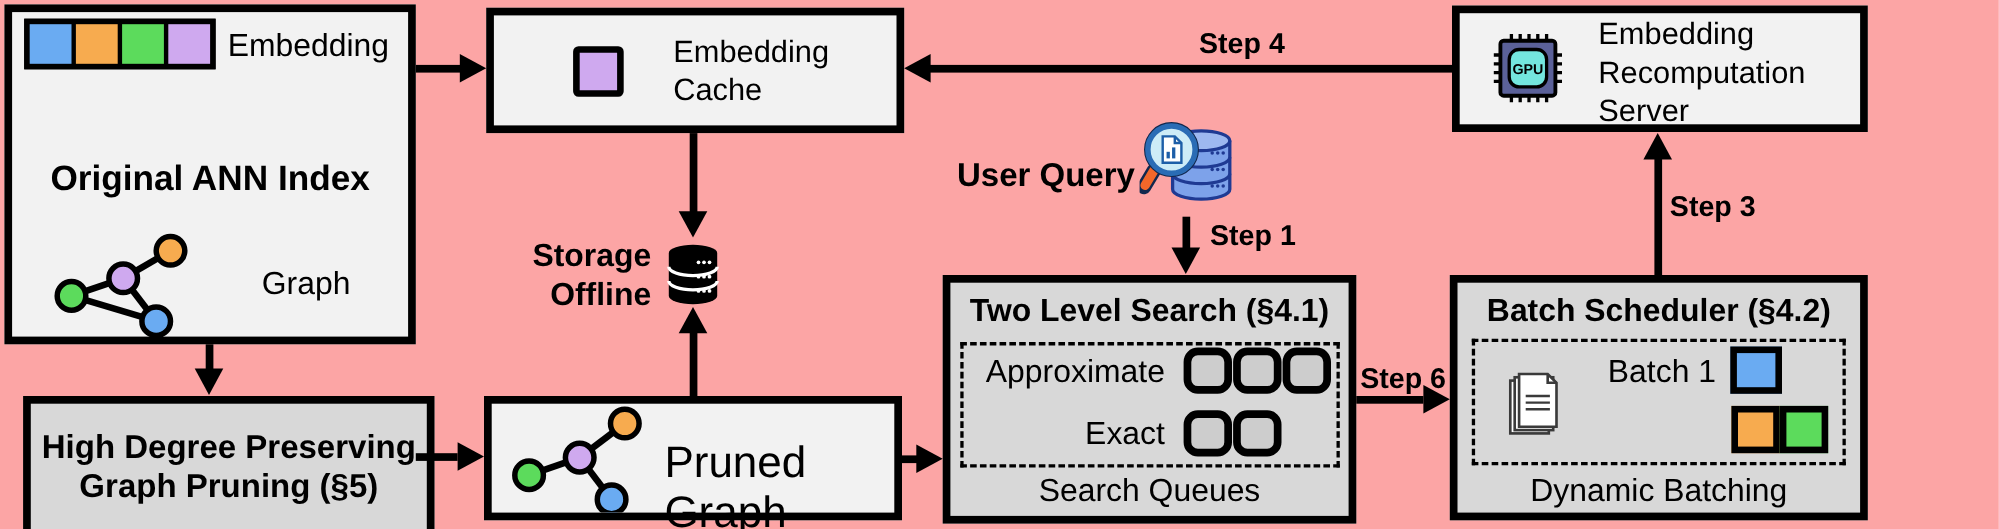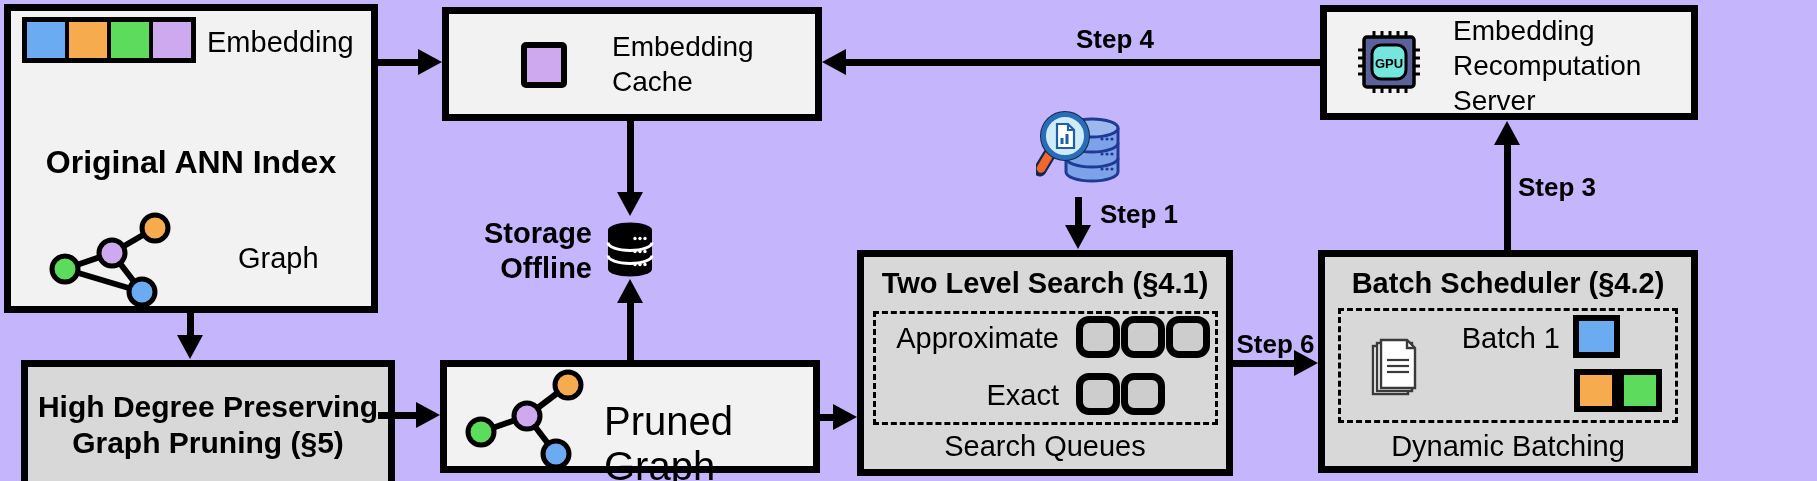--- a/index.html
+++ b/index.html
@@ -1,18 +1,18 @@
 <!DOCTYPE html>
 <html><head>
 <meta charset="utf-8">
 <style>
   * { margin:0; padding:0; box-sizing:border-box; }
   body { background:#fff; }
   .canvas {
-    position:relative; width:1817px; height:481px; background:#c4b5fd;
+    position:relative; width:1817px; height:481px; background:#fca5a5;
     font-family:"Liberation Sans", sans-serif; color:#000; overflow:hidden;
   }
   .box { position:absolute; border:7px solid #000; }
   .box.light { background:#f2f2f2; }
   .box.dark  { background:#d8d8d8; }
   .abs { position:absolute; }
 
   
   .aline { position:absolute; background:#000; }
   .ah { position:absolute; width:0; height:0; }
@@ -149,20 +149,21 @@
       <line x1="70" y1="48" x2="111" y2="17" stroke="#000" stroke-width="6"></line>
       <line x1="70" y1="48" x2="99" y2="86" stroke="#000" stroke-width="6"></line>
       <circle cx="111" cy="17" r="13" fill="#f7ab4f" stroke="#000" stroke-width="5"></circle>
       <circle cx="70" cy="48" r="13" fill="#cfa9ef" stroke="#000" stroke-width="5"></circle>
       <circle cx="24" cy="64" r="13" fill="#5cdb5c" stroke="#000" stroke-width="5"></circle>
       <circle cx="99" cy="86" r="13" fill="#6aabf2" stroke="#000" stroke-width="5"></circle>
     </svg>
     <div class="abs" style="left:157px; top:32px; font-size:40px;">Pruned Graph</div>
   </div>
 
+  <div class="abs" style="left:870px; top:143px; font-size:30px; font-weight:bold;">User Query</div>
   <svg class="abs" style="left:1036px; top:106px;" width="88" height="92" viewBox="0 0 88 92">
 
     <path d="M30,22 L30,66 A26,9 0 0 0 82,66 L82,22" fill="#7da2ea" stroke="#1f3a93" stroke-width="3"></path>
     <ellipse cx="56" cy="22" rx="26" ry="9" fill="#9db8f0" stroke="#1f3a93" stroke-width="3"></ellipse>
     <path d="M30,37 A26,9 0 0 0 82,37" fill="none" stroke="#1f3a93" stroke-width="3"></path>
     <path d="M30,52 A26,9 0 0 0 82,52" fill="none" stroke="#1f3a93" stroke-width="3"></path>
     <g fill="#1f3a93">
       <circle cx="66" cy="33" r="1.6"></circle>
         <circle cx="71" cy="33" r="1.6"></circle>
         <circle cx="76" cy="33" r="1.6"></circle>
@@ -220,21 +221,21 @@
     <div class="batch-sq" style="left:249px; top:112px; width:44px; height:43px; background:#f7ab4f;"></div>
     <div class="batch-sq" style="left:293px; top:112px; width:44px; height:43px; background:#5cdb5c;"></div>
     <div class="box-footer" style="left:0; top:173px;">Dynamic Batching</div>
   </div>
 
   <div class="aline" style="left:378px; top:59px; width:42px; height:7px;"></div>
   <div class="ah ah-right" style="left:418px; top:49px;"></div>
 
   <div class="ah ah-left" style="left:822px; top:49px;"></div>
   <div class="aline" style="left:845px; top:59px; width:475px; height:7px;"></div>
-  <div class="steplabel" style="left:1076px; top:24px; width:120px; text-align:left;">Step 4</div>
+  <div class="steplabel" style="left:1048px; top:24px; width:120px; text-align:right;">Step 4</div>
 
   <div class="aline" style="left:627px; top:121px; width:7px; height:72px;"></div>
   <div class="ah ah-down" style="left:617px; top:192px;"></div>
 
   <div class="ah ah-up" style="left:617px; top:279px;"></div>
   <div class="aline" style="left:627px; top:302px; width:7px; height:58px;"></div>
 
   <div class="aline" style="left:187px; top:313px; width:7px; height:23px;"></div>
   <div class="ah ah-down" style="left:177px; top:335px;"></div>
 

